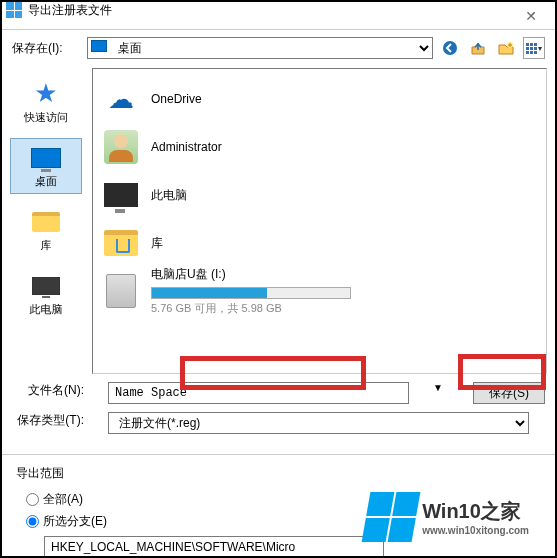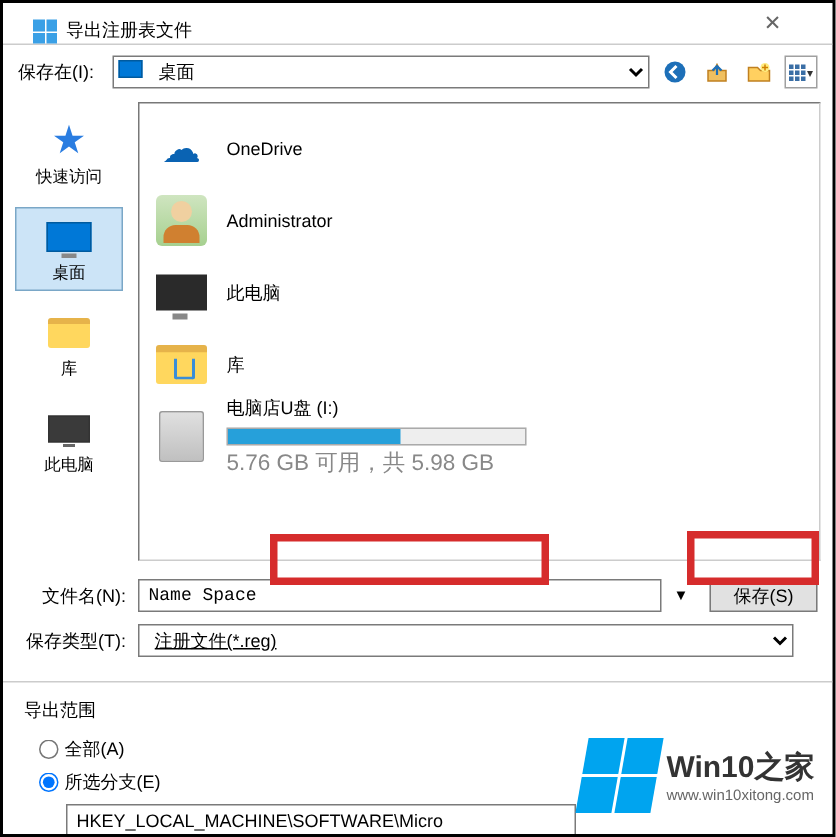--- a/index.html
+++ b/index.html
@@ -1,25 +1,25 @@
 <!DOCTYPE html>
 <html><head>
 <meta charset="utf-8">
 <style>
 * { box-sizing: border-box; margin: 0; padding: 0; font-family: "Microsoft YaHei", "SimSun", sans-serif; }
 body { width: 557px; height: 558px; background: #fff; font-size: 12px; color: #000; overflow: hidden; position: relative; border: 2px solid #000; }
 
-.titlebar { height: 28px; border-bottom: 1px solid #ccc; display: flex; align-items: flex-end; padding: 0 20px; }
+.titlebar { height: 28px; border-bottom: 1px solid #ccc; display: flex; align-items: flex-start; padding: 0 4px; }
 .titlebar .app-icon { width: 16px; height: 16px; margin-right: 6px; display: grid; grid-template-columns: 1fr 1fr; grid-template-rows: 1fr 1fr; gap: 1px; }
 .titlebar .app-icon div { background: #3aa0e6; }
 .titlebar .title { flex: 1; font-size: 12px; }
 .titlebar .close { width: 40px; height: 28px; display: flex; align-items: center; justify-content: center; color: #666; font-size: 14px; }
 
 .toprow { height: 36px; display: flex; align-items: center; padding: 4px 10px; gap: 6px; }
-.toprow .lbl { font-size: 12px; margin-right: 6px; }
+.toprow .lbl { font-size: 12px; margin-right: 18px; }
 .toprow select.loc { flex: 1; height: 22px; border: 1px solid #7a7a7a; font-size: 12px; padding-left: 26px; background: #fff; }
 .select-wrap { position: relative; flex: 1; display: flex; }
 .select-wrap .desk-icon { position: absolute; left: 4px; top: 3px; width: 16px; height: 12px; background: #0078d7; border: 1px solid #005a9e; }
 .icon-btn { width: 22px; height: 22px; display: flex; align-items: center; justify-content: center; font-size: 14px; }
 .icon-back { color: #1d6fb8; }
 .icon-up { color: #1d6fb8; }
 .icon-new { color: #d48f2a; }
 .icon-view { border: 1px solid #a0a0a0; padding: 0 2px; display: flex; align-items: center; gap: 1px; }
 .icon-view .grid { display: grid; grid-template-columns: 3px 3px 3px; grid-template-rows: 3px 3px 3px; gap: 1px; }
 .icon-view .grid div { background: #3a6ea5; }
@@ -44,48 +44,48 @@
 .cloud { color: #0a63b3; font-size: 26px; }
 .user { width: 34px; height: 34px; border-radius: 4px; background: linear-gradient(#cfe5c0,#a6d08f); position: relative; }
 .user::before { content:""; position:absolute; width:14px; height:14px; border-radius:50%; background:#f0d0a0; left:10px; top:4px;}
 .user::after { content:""; position:absolute; width:24px; height:12px; border-radius:8px 8px 0 0; background:#d08030; left:5px; bottom:2px;}
 .pc { width: 34px; height: 24px; background: #2a2a2a; position: relative; }
 .pc::after { content:""; position:absolute; bottom:-6px; left:11px; width:10px; height:4px; background:#888;}
 .libfolder { width: 34px; height: 26px; background: #ffd75e; border-top: 5px solid #e6b34a; border-radius: 2px; position: relative; }
 .libfolder::after { content:""; position:absolute; left:12px; top:4px; width:10px; height:12px; border:2px solid #3a8dd8; border-top:none; border-radius: 0 0 2px 2px;}
 .disk { width: 30px; height: 34px; background: linear-gradient(#e0e0e0,#c0c0c0); border: 1px solid #999; border-radius: 2px; }
 .ftxt { display: flex; flex-direction: column; gap: 2px; font-size: 12px; }
-.ftxt .sub { font-size: 15px; color: #888; }
+.ftxt .sub { font-size: 11px; color: #888; }
 .diskbar { width: 200px; height: 12px; border: 1px solid #aaa; background: #eee; margin-top: 2px; }
 .diskbar .fill { width: 58%; height: 100%; background: #26a0da; }
 
 .bottom { padding: 6px 10px; }
-.brow { display: flex; align-items: center; gap: 8px; height: 30px; }
+.brow { display: flex; align-items: flex-start; gap: 24px; height: 30px; }
 .brow .blbl { width: 72px; text-align: right; font-size: 12px; }
 .brow .field { flex: 1; height: 22px; border: 1px solid #7a7a7a; padding: 2px 6px; font-size: 12px; background: #fff; font-family: "Courier New", monospace; }
 .brow select.field { font-family: inherit; }
 .brow .btn { width: 72px; height: 22px; border: 1px solid #7a7a7a; background: #e1e1e1; font-size: 12px; }
 
 .red-box1 { position: absolute; border: 5px solid #d62c2c; left: 178px; top: 354px; width: 186px; height: 34px; pointer-events: none; }
 .red-box2 { position: absolute; border: 5px solid #d62c2c; left: 456px; top: 352px; width: 88px; height: 36px; pointer-events: none; }
 
 hr.sep { margin: 6px 0; border: none; border-top: 1px solid #ccc; }
 
 .export { padding: 4px 14px 4px 14px; }
 .export .gtitle { font-size: 12px; margin-bottom: 6px; }
 .export .radio-row { display: flex; align-items: center; gap: 4px; height: 22px; padding-left: 10px; font-size: 12px; }
 .export input[type=radio] { margin: 0; }
 .export .branch { margin-left: 28px; margin-top: 4px; width: 340px; height: 22px; border: 1px solid #7a7a7a; padding: 4px 6px; font-size: 12px; font-family: Arial, sans-serif; }
 
-.watermark { position: absolute; right: 12px; bottom: 14px; display: flex; align-items: center; gap: 6px; }
+.watermark { position: absolute; right: 26px; bottom: 14px; display: flex; align-items: center; gap: 6px; }
 .winlogo { display: grid; grid-template-columns: 24px 24px; grid-template-rows: 24px 24px; gap: 2px; transform: skewX(-10deg);}
 .winlogo div { background: #00a4ef; }
 .wmtxt { display: flex; flex-direction: column; align-items: flex-start; font-family: Arial, sans-serif; }
 .wmtxt .big { font-weight: bold; font-size: 20px; color: #333; }
-.wmtxt .sm { font-size: 10px; color: #666; }
+.wmtxt .sm { font-size: 10px; color: #666; font-weight: bold; }
 </style>
 </head>
 <body>
 
 <div class="titlebar">
   <div class="app-icon">
       <div></div>
       <div></div>
       <div></div>
       <div></div>
@@ -215,21 +215,21 @@
 
 <div class="bottom">
   <div class="brow">
     <span class="blbl">文件名(N):</span>
     <input class="field" type="text" style="flex: 1 1 0%;" value="Name Space">
     <span style="width:16px; font-size:10px;">▼</span>
     <button class="btn">保存(S)</button>
   </div>
   <div class="brow">
     <span class="blbl">保存类型(T):</span>
-    <select class="field" style="flex:1; margin-right:16px;text-decoration:underline;">
+    <select class="field" style="flex:1; margin-right:16px;">
       <option>注册文件(*.reg)</option>
     </select>
   </div>
 </div>
 
 <hr class="sep">
 
 <div class="export">
   <div class="gtitle">导出范围</div>
   <label class="radio-row">

